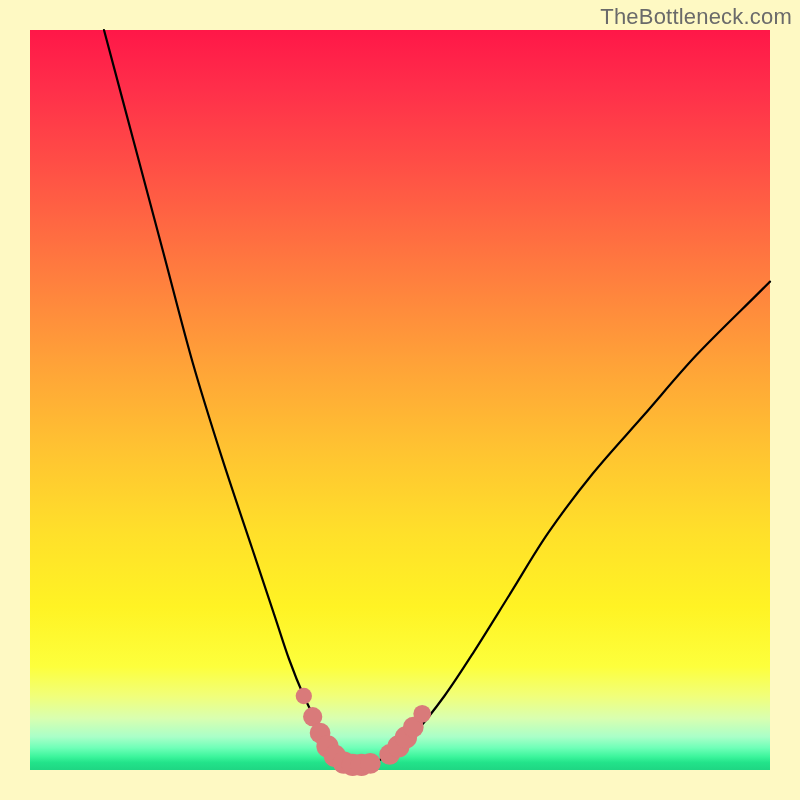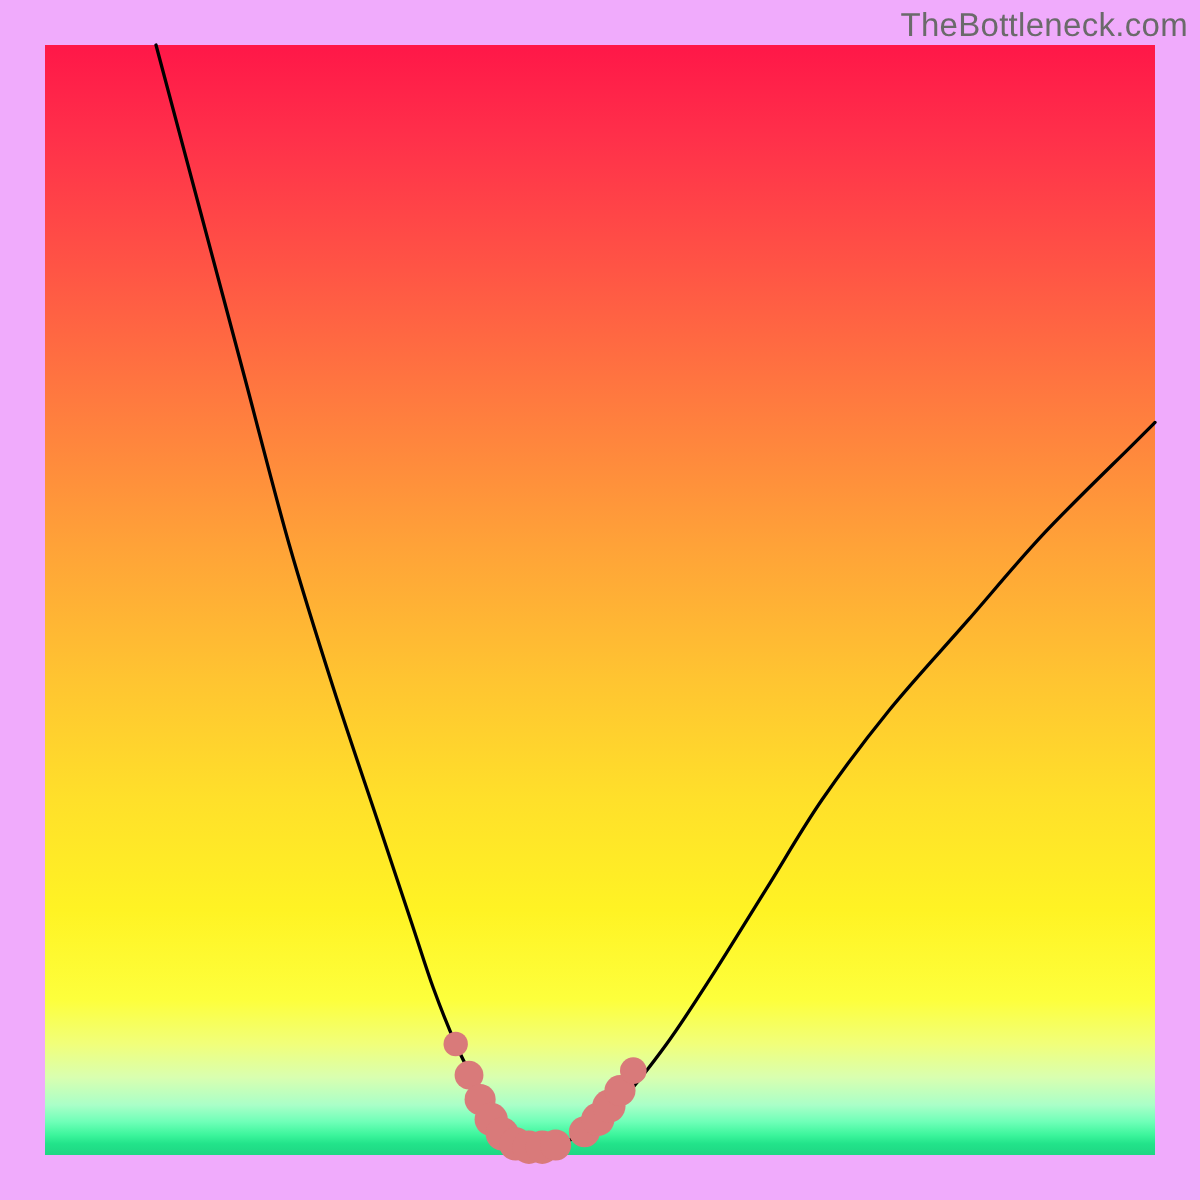--- a/index.html
+++ b/index.html
@@ -10,21 +10,21 @@
     background: #000;
     overflow: hidden;
     font-family: Arial, Helvetica, sans-serif;
   }
   .frame {
     position: absolute;
     top: 0;
     left: 0;
     width: 800px;
     height: 800px;
-    background: #f0abfc;
+    background: #fef9c3;
   }
   .plot-bg {
     position: absolute;
     top: 30px;
     left: 30px;
     width: 740px;
     height: 740px;
     background: linear-gradient(
       to bottom,
       #ff1748 0%,

